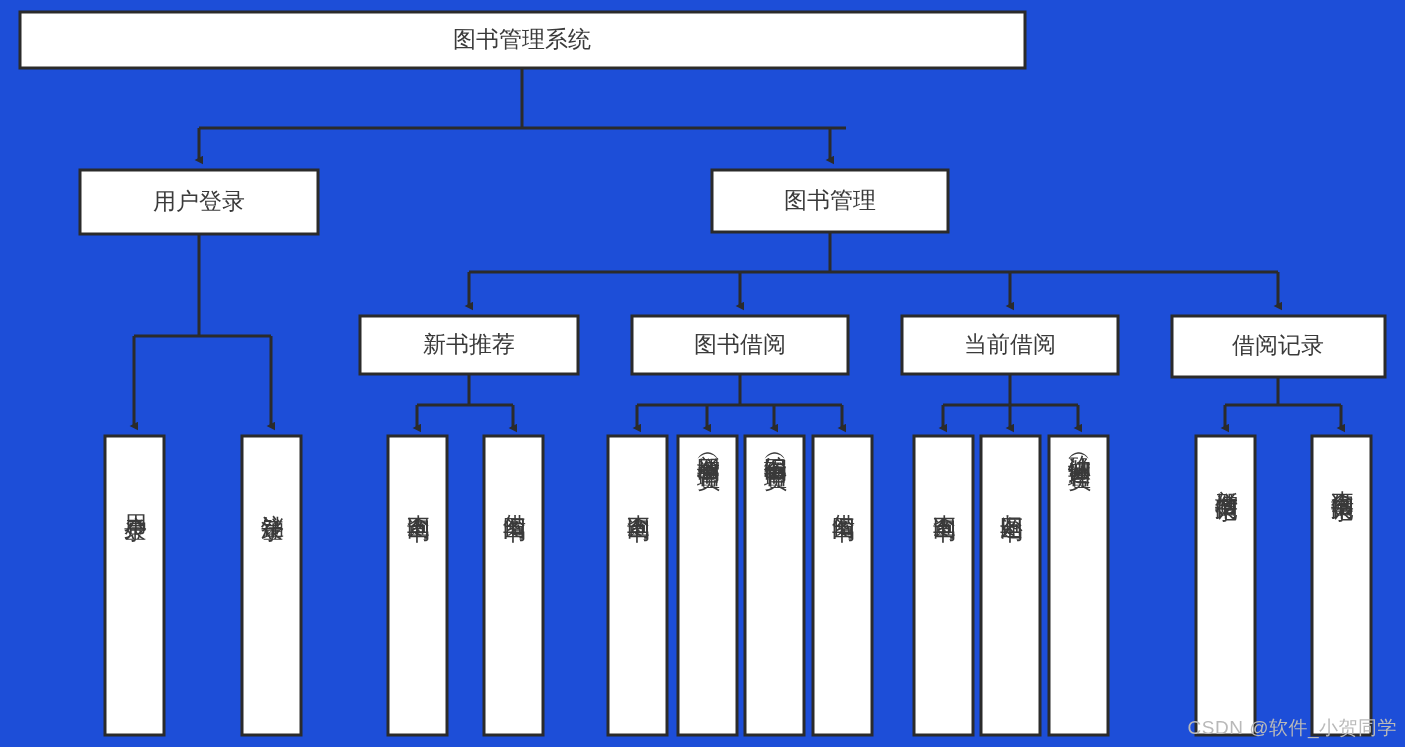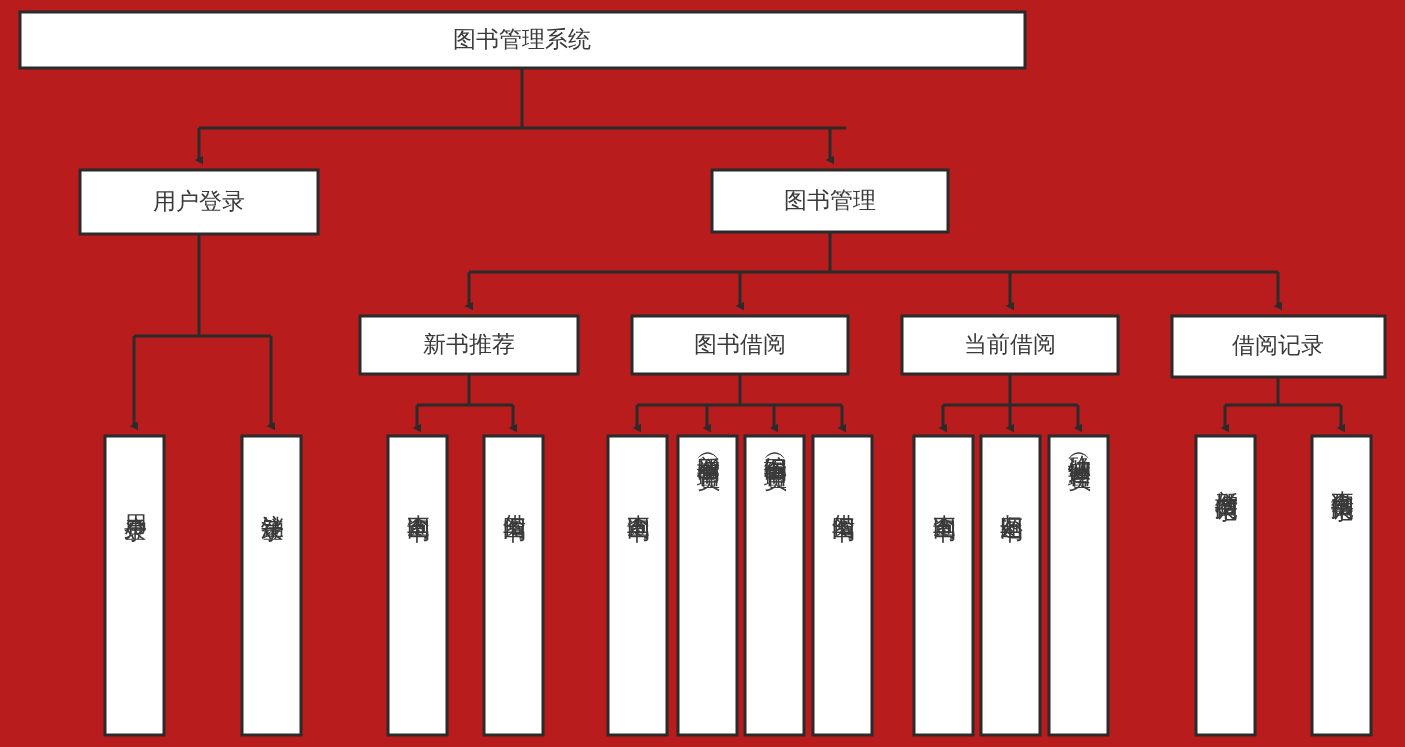--- a/index.html
+++ b/index.html
@@ -1,21 +1,21 @@
 <!DOCTYPE html>
 <html><head>
 <meta charset="utf-8">
 <title>图书管理系统功能结构图</title>
 <style>
   html,body{margin:0;padding:0;background:#ffffff;}
   body{
     font-family:"Liberation Sans","DejaVu Sans",sans-serif;
     width:1405px;height:747px;overflow:hidden;
   }
-  #chart-root{position:relative;width:1405px;height:747px;background:#b91c1c;text-align:center;}
+  #chart-root{position:relative;width:1405px;height:747px;background:#1d4ed8;text-align:center;}
   svg#flow{position:absolute;left:0;top:0;width:1405px;height:747px;}
   .node-rect{fill:#ffffff;stroke:#2b2b2b;stroke-width:3;}
   .edge{stroke:#2b2b2b;stroke-width:3;fill:none;}
   .node-label{
     font-family:"Liberation Sans","DejaVu Sans",sans-serif;
     fill:#3a3a3a;font-size:23px;text-anchor:middle;
     dominant-baseline:middle;
   }
   .node-label.vert{
     font-size:23px;text-anchor:middle;
@@ -178,14 +178,15 @@
     <g>
       <rect class="node-rect" x="1196" y="436" width="59" height="299"></rect>
       <text class="node-label vert" x="1225" y="478">新增借阅记录</text>
     </g>
     <g>
       <rect class="node-rect" x="1312" y="436" width="59" height="299"></rect>
       <text class="node-label vert" x="1341" y="478">查询借阅记录</text>
     </g>
   </svg>
 
+  <div class="watermark">CSDN @软件_小贺同学</div>
 
 </div>
 
 </body></html>

